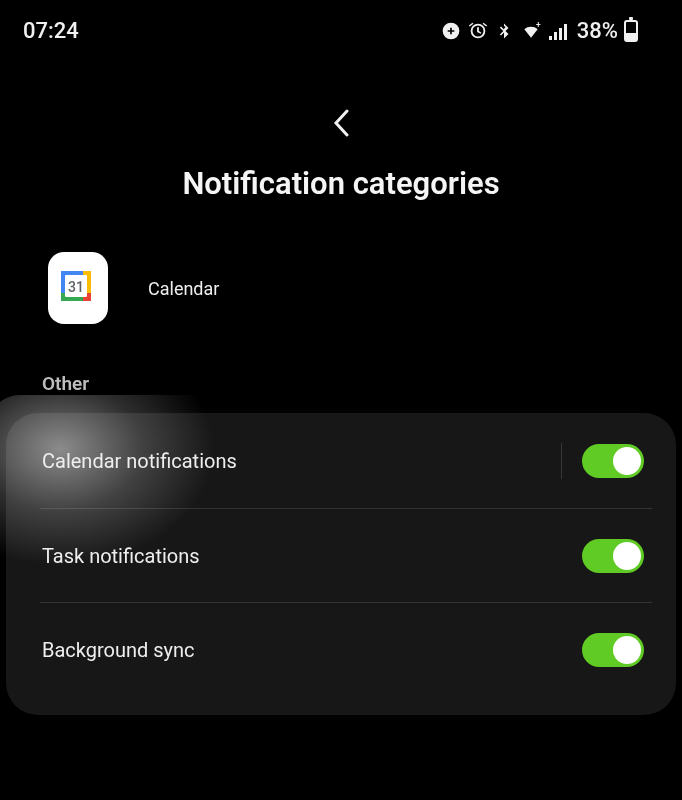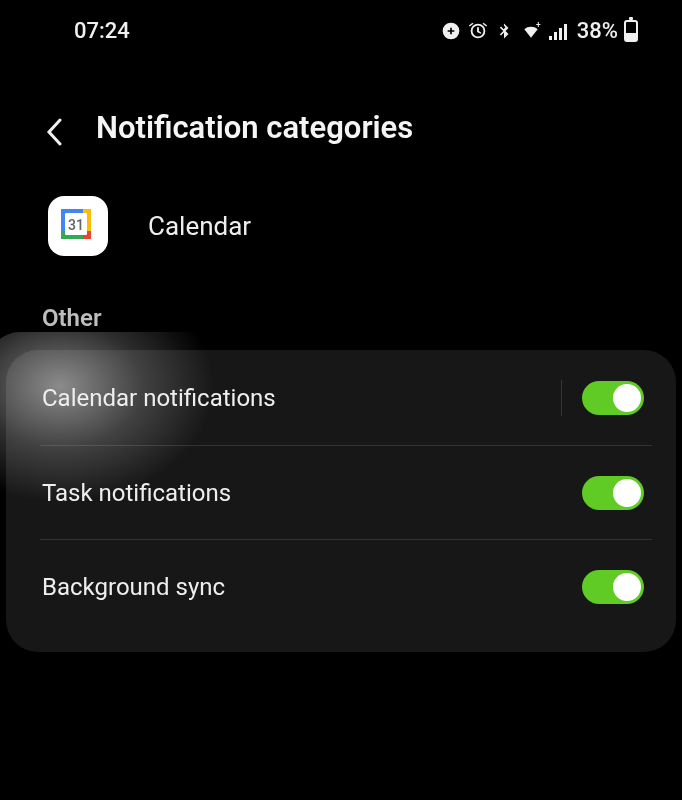--- a/index.html
+++ b/index.html
@@ -13,21 +13,21 @@
       background: #000000;
       font-family: -apple-system, BlinkMacSystemFont, 'Segoe UI', Roboto, sans-serif;
       color: #ffffff;
       overflow: hidden;
       position: relative;
     }
     .status-bar {
       display: flex;
       justify-content: space-between;
       align-items: center;
-      padding: 18px 44px 18px 74px;
+      padding: 18px 44px 18px 23px;
       font-size: 22px;
       font-weight: 500;
     }
     .status-time {
       color: #f0f0f0;
     }
     .status-icons {
       display: flex;
       align-items: center;
       gap: 6px;
@@ -35,23 +35,24 @@
     .status-icons svg {
       fill: #f0f0f0;
     }
     .battery-percent {
       font-size: 22px;
       color: #f0f0f0;
       margin-left: 2px;
     }
     .header {
       display: flex;
-      align-items: flex-end;
+      align-items: center;
       padding: 48px 40px 20px 40px;
       gap: 28px;
+      flex-direction: column;
     }
     .back-btn {
       width: 28px;
       height: 28px;
       display: flex;
       align-items: center;
       justify-content: center;
     }
     .page-title {
       font-size: 31px;
@@ -59,35 +60,35 @@
       color: #f5f5f5;
     }
     .app-row {
       display: flex;
       align-items: center;
       padding: 30px 40px 30px 48px;
       gap: 40px;
     }
     .app-icon {
       width: 60px;
-      height: 60px;
+      height: 72px;
       background: #ffffff;
       border-radius: 16px;
       display: flex;
       align-items: center;
       justify-content: center;
       position: relative;
     }
     .app-label {
-      font-size: 26px;
+      font-size: 18px;
       color: #eeeeee;
       font-weight: 400;
     }
     .section-label {
-      font-size: 24px;
+      font-size: 19px;
       font-weight: 600;
       color: #bdbdbd;
       padding: 18px 0 12px 42px;
     }
     .settings-card {
       background: #171717;
       border-radius: 32px;
       margin: 6px 6px 0 6px;
       padding: 0 0 18px 0;
       position: relative;
@@ -112,21 +113,21 @@
     .setting-row:not(:last-child)::after {
       content: '';
       position: absolute;
       bottom: 0;
       left: 34px;
       right: 24px;
       height: 1px;
       background: rgba(255,255,255,0.12);
     }
     .setting-label {
-      font-size: 24px;
+      font-size: 20px;
       color: #eeeeee;
       font-weight: 400;
     }
     .toggle-wrap {
       display: flex;
       align-items: center;
       gap: 20px;
     }
     .vdiv {
       width: 1px;

